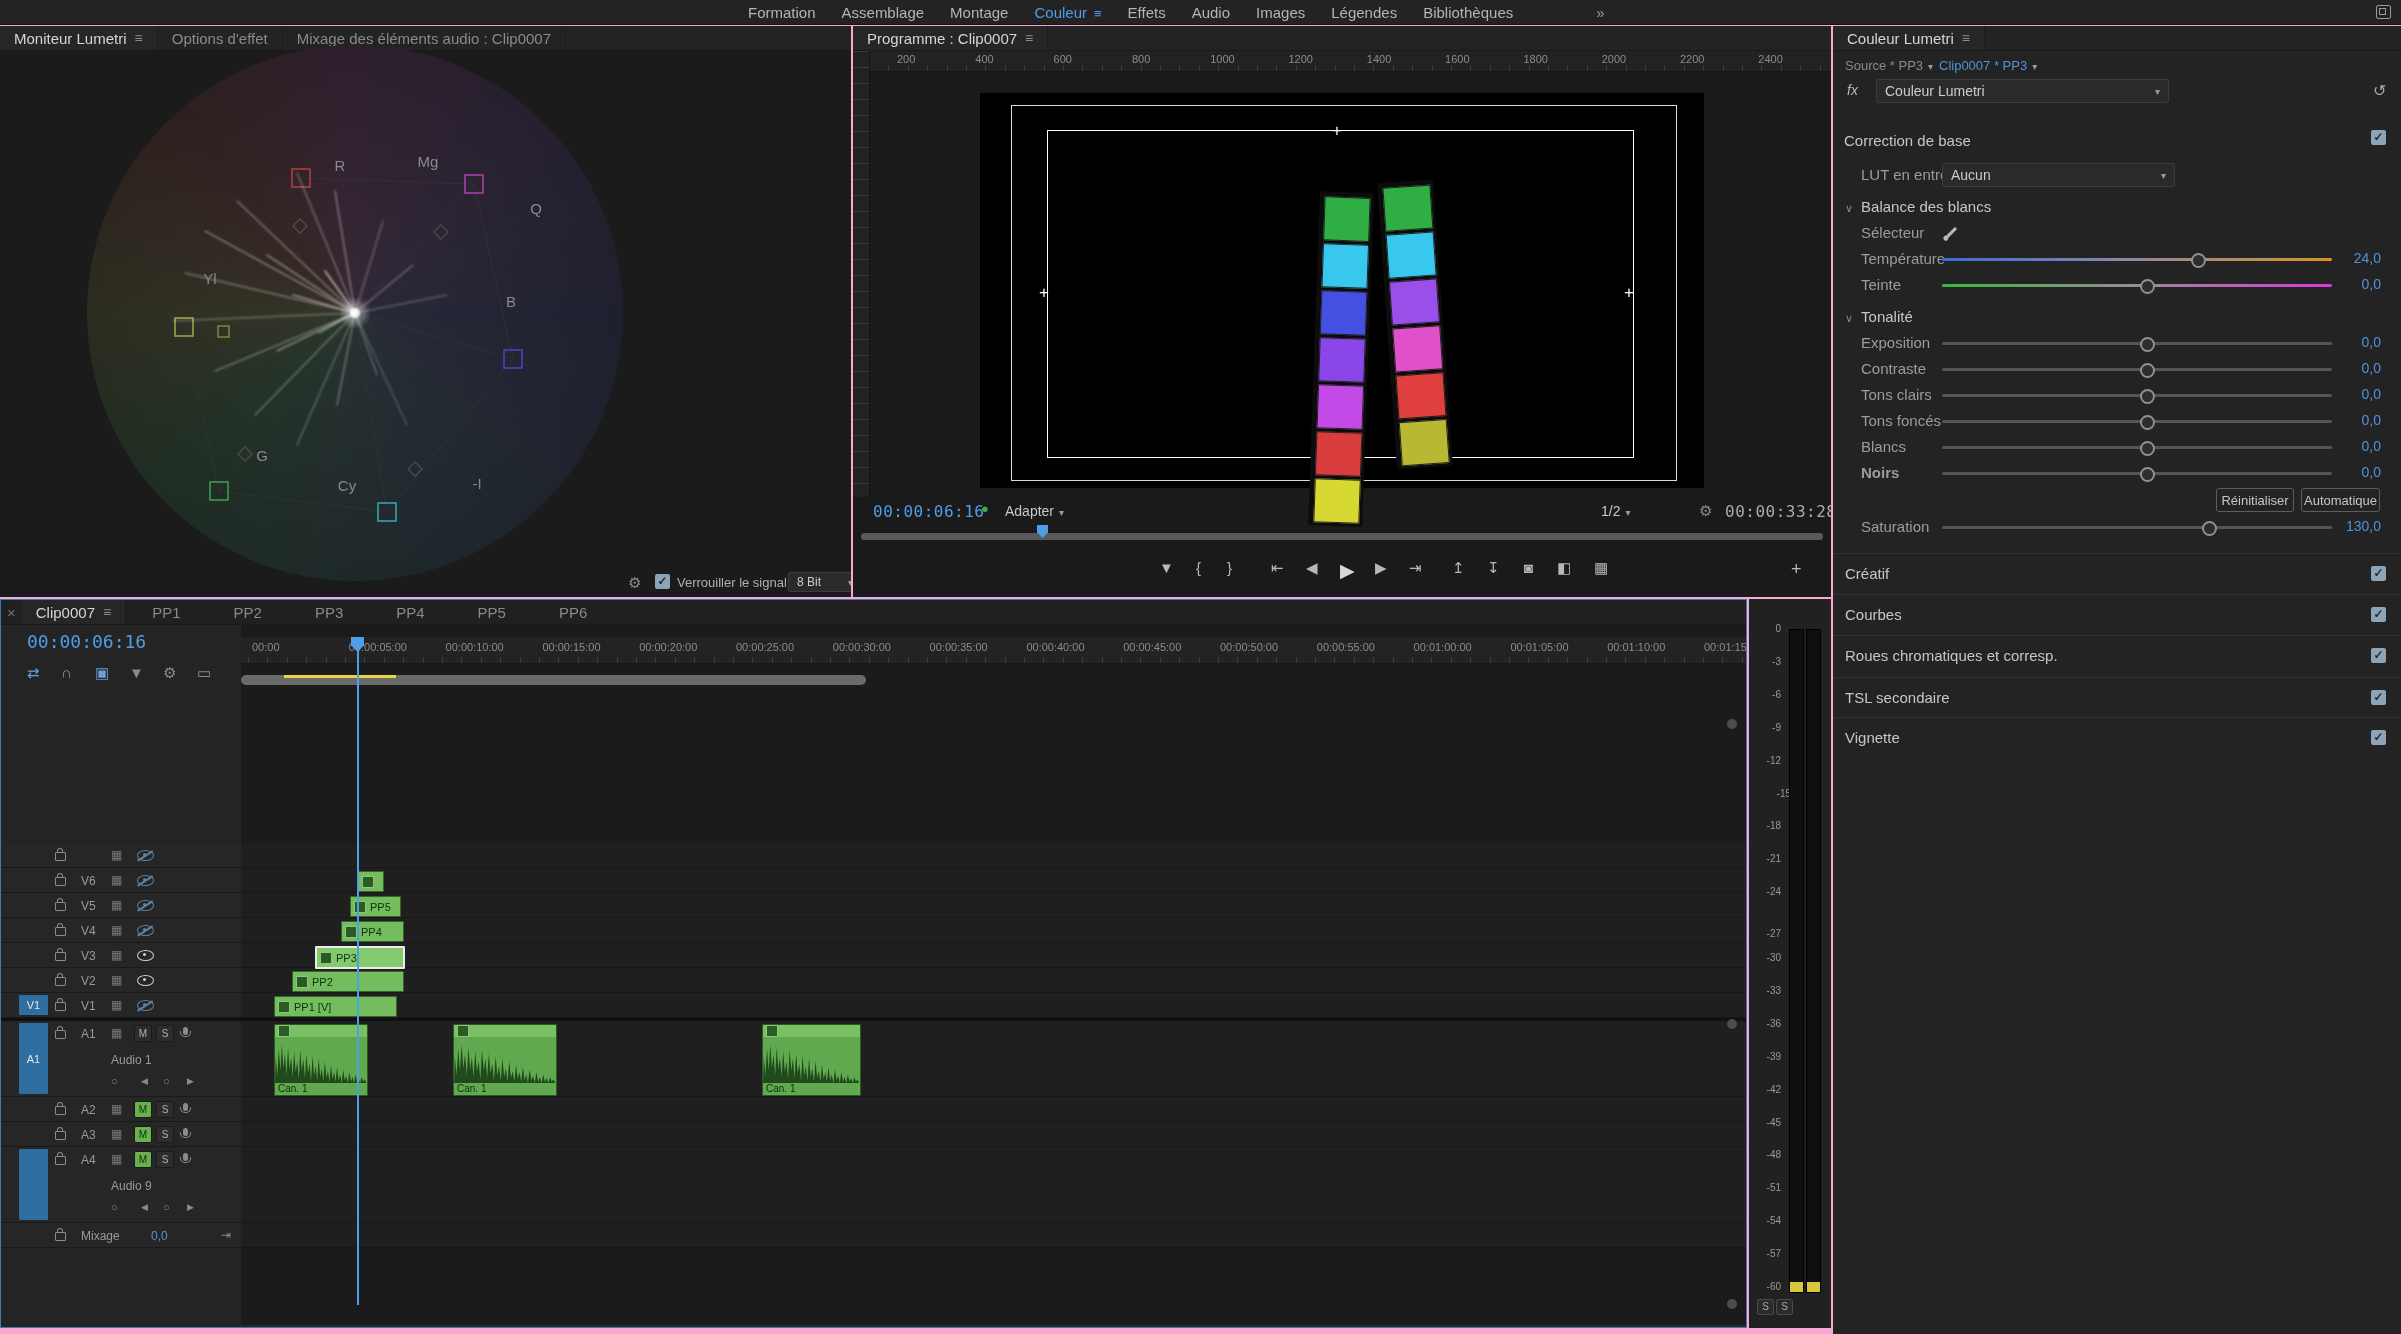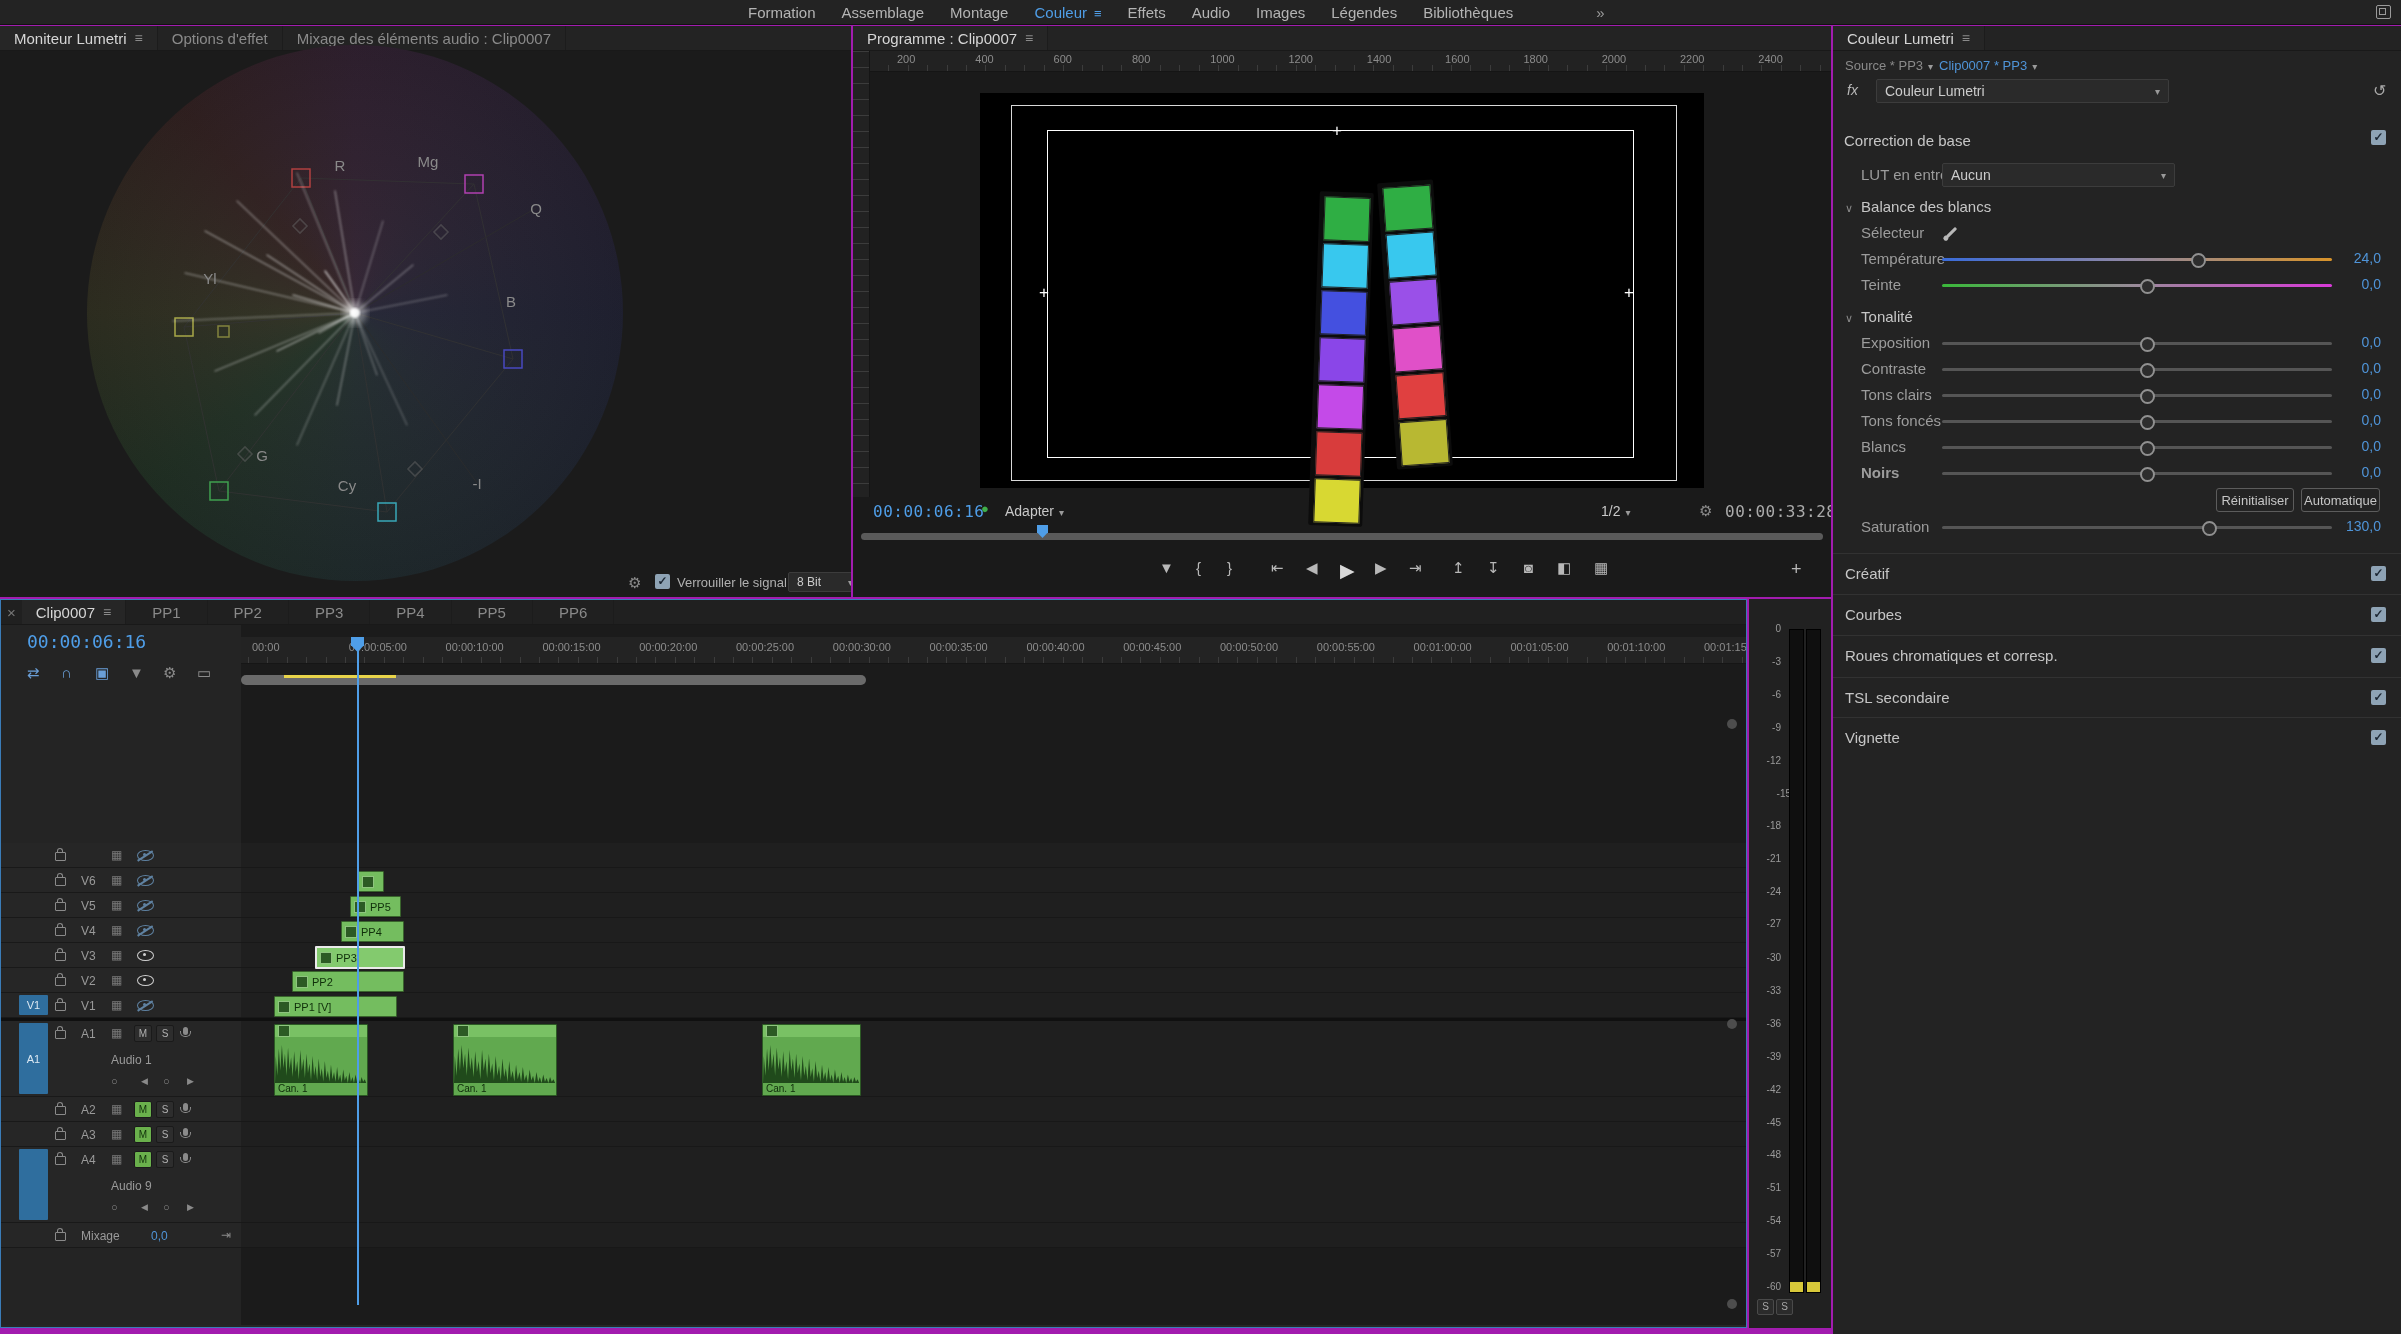--- a/index.html
+++ b/index.html
@@ -1,16 +1,16 @@
 <!DOCTYPE html>
 <html><head>
 <meta charset="utf-8">
 <style>
   html,body{margin:0;padding:0;background:#101010;}
-  #root{position:relative;width:2401px;height:1334px;background:#a21caf;overflow:hidden;
+  #root{position:relative;width:2401px;height:1334px;background:#f9a8d4;overflow:hidden;
         font-family:"Liberation Sans",sans-serif;color:#bbb;-webkit-font-smoothing:antialiased;}
   .panel{position:absolute;background:#232323;overflow:hidden;}
   .phdr{position:absolute;left:0;top:0;right:0;height:24px;background:#232323;border-bottom:1px solid #191919;
         display:flex;align-items:center;font-size:15px;color:#8a8a8a;}
   .ptab{padding:0 14px;height:100%;display:flex;align-items:center;border-right:1px solid #1c1c1c;white-space:nowrap;}
   .ptab.active{color:#d6d6d6;background:#262626;}
   .pmenu{margin-left:8px;color:#8a8a8a;font-size:14px;}
   .caret{color:#9a9a9a;font-size:10px;margin-left:5px;}
   .mono{font-family:"DejaVu Sans Mono",monospace;}
   .cb{position:absolute;width:15px;height:15px;background:#8ea3b5;border-radius:2px;color:#1c2733;
@@ -620,21 +620,21 @@
     <div id="meter-labels">
         <div class="meter-label" style="left: 6px; top: 24px;">0</div>
         <div class="meter-label" style="left: 6px; top: 56.9px;">-3</div>
         <div class="meter-label" style="left: 6px; top: 89.8px;">-6</div>
         <div class="meter-label" style="left: 6px; top: 122.7px;">-9</div>
         <div class="meter-label" style="left: 6px; top: 155.6px;">-12</div>
         <div class="meter-label" style="left: 16px; top: 188.5px;">-15</div>
         <div class="meter-label" style="left: 6px; top: 221.4px;">-18</div>
         <div class="meter-label" style="left: 6px; top: 254.3px;">-21</div>
         <div class="meter-label" style="left: 6px; top: 287.2px;">-24</div>
-        <div class="meter-label" style="left: 6px; top: 319px;">-27</div>
+        <div class="meter-label" style="left: 6px; top: 329px;">-27</div>
         <div class="meter-label" style="left: 6px; top: 353px;">-30</div>
         <div class="meter-label" style="left: 6px; top: 385.9px;">-33</div>
         <div class="meter-label" style="left: 6px; top: 418.8px;">-36</div>
         <div class="meter-label" style="left: 6px; top: 451.7px;">-39</div>
         <div class="meter-label" style="left: 6px; top: 484.6px;">-42</div>
         <div class="meter-label" style="left: 6px; top: 517.5px;">-45</div>
         <div class="meter-label" style="left: 6px; top: 550.4px;">-48</div>
         <div class="meter-label" style="left: 6px; top: 583.3px;">-51</div>
         <div class="meter-label" style="left: 6px; top: 616.2px;">-54</div>
         <div class="meter-label" style="left: 6px; top: 649.1px;">-57</div>

